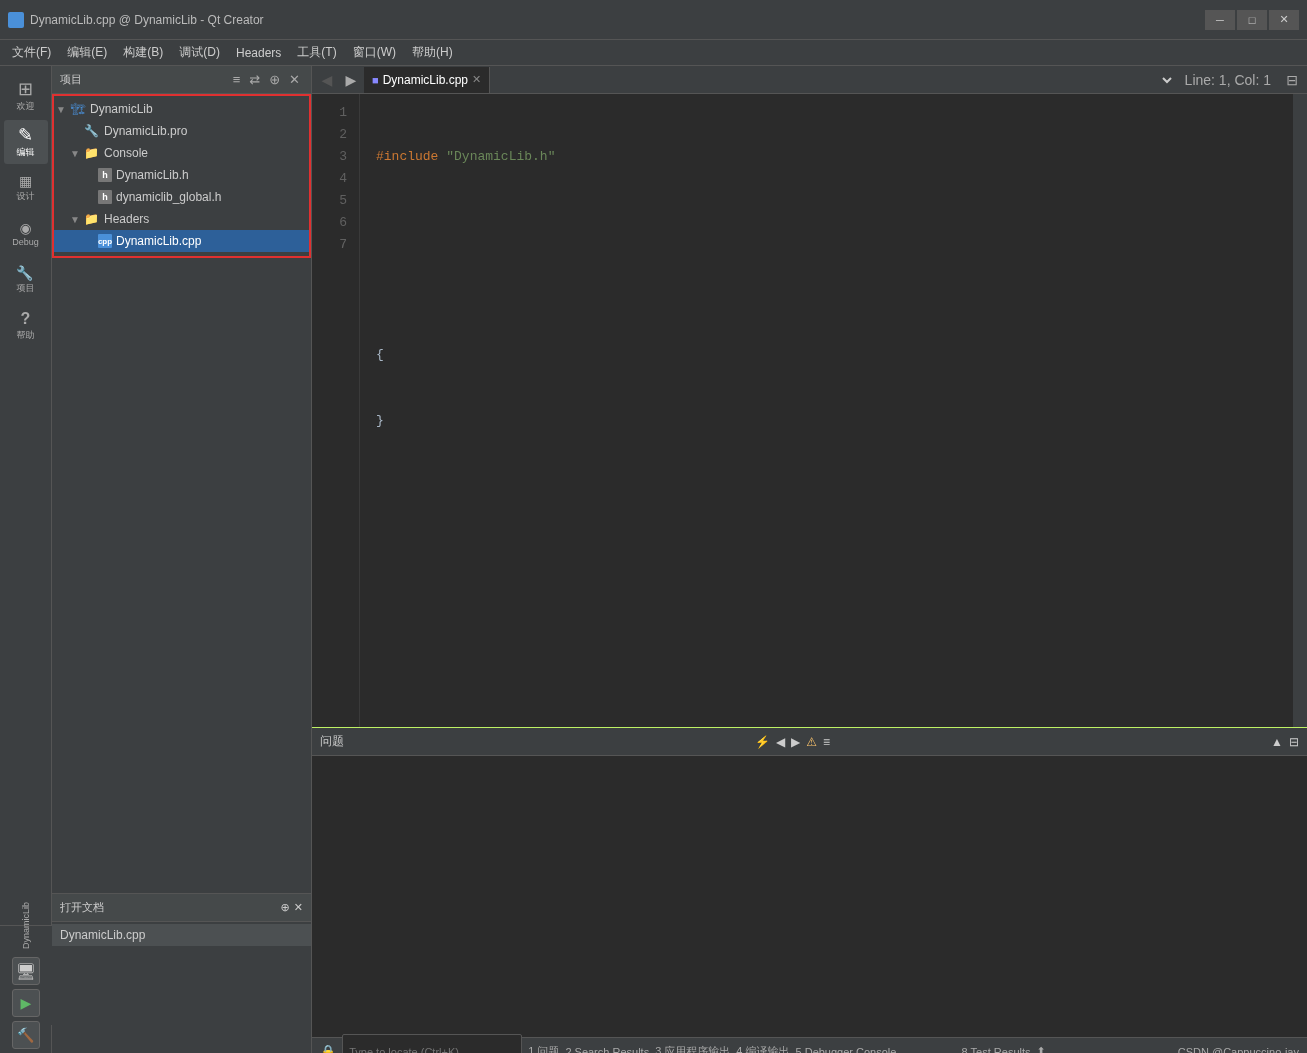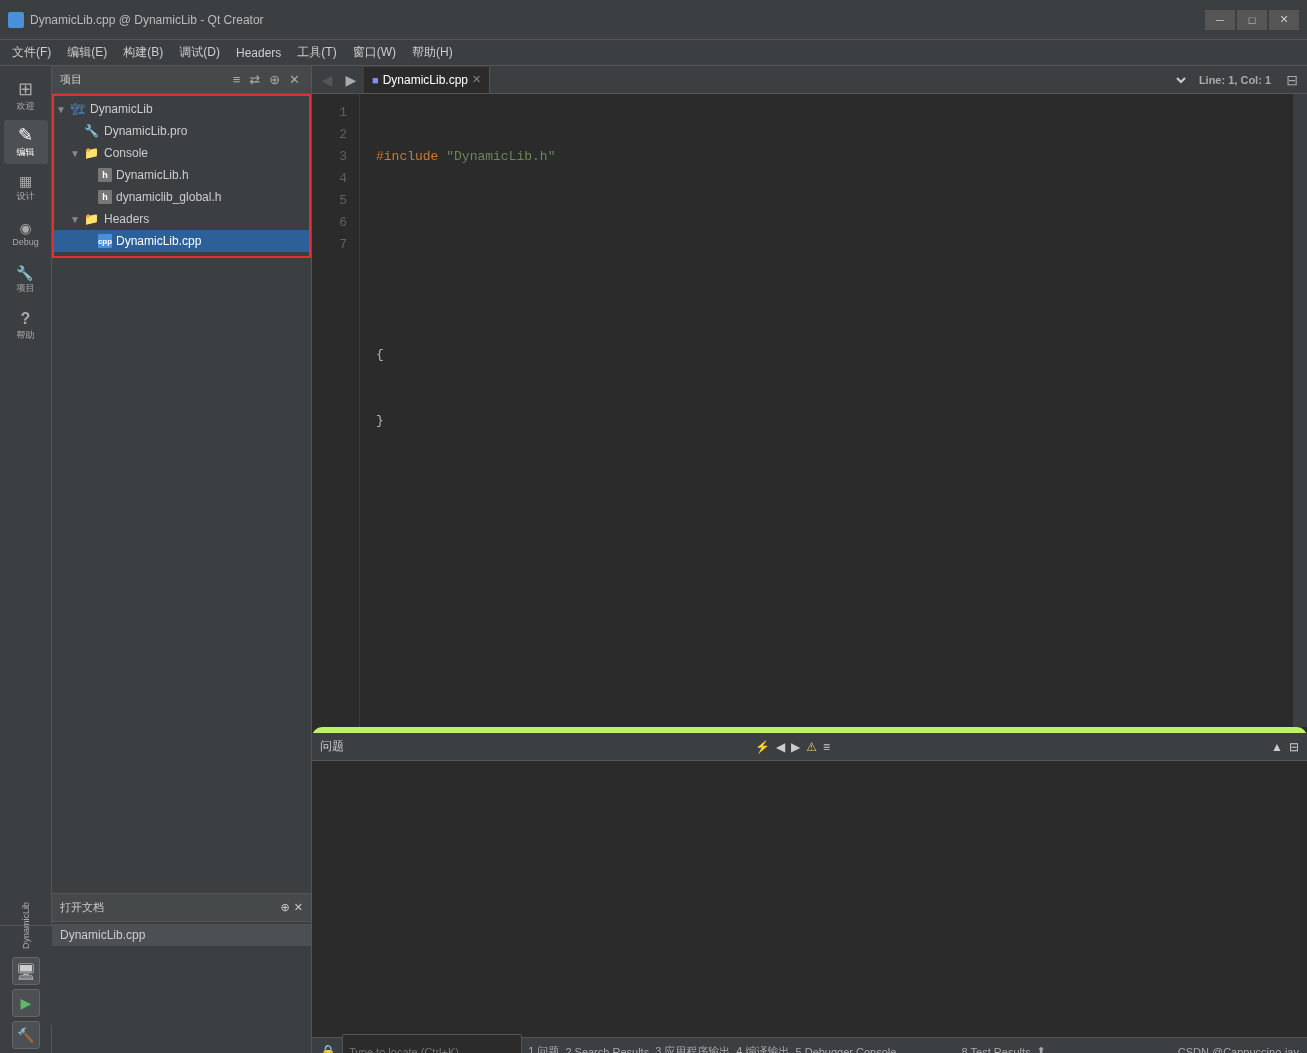--- a/index.html
+++ b/index.html
@@ -229,25 +229,24 @@
       border: none;
       color: #ccc;
       font-size: 12px;
       padding: 0 8px;
       height: 22px;
       cursor: pointer;
     }
 
     
     #line-info {
-      font-size: 11px;
+      font-size: 14px;
       color: #aaa;
       padding: 0 8px;
       white-space: nowrap;
-      font-weight: bold;
     }
 
     
     #code-editor {
       flex: 1;
       display: flex;
       background: #2b2b2b;
       overflow: hidden;
     }
     #line-numbers {
@@ -283,22 +282,21 @@
 
     
     #editor-scrollbar { width: 14px; background: #3c3f41; }
 
     
     #bottom-panel {
       height: 310px;
       display: flex;
       flex-direction: column;
       background: #2b2b2b;
-      border-top: 6px solid #bef264;
-      border-radius: 10px;
+      border-top: 1px solid #bef264;
     }
     #issues-header {
       background: #3c3f41;
       height: 28px;
       display: flex;
       align-items: center;
       padding: 0 8px;
       font-size: 12px;
       color: #ccc;
       border-bottom: 1px solid #555;

